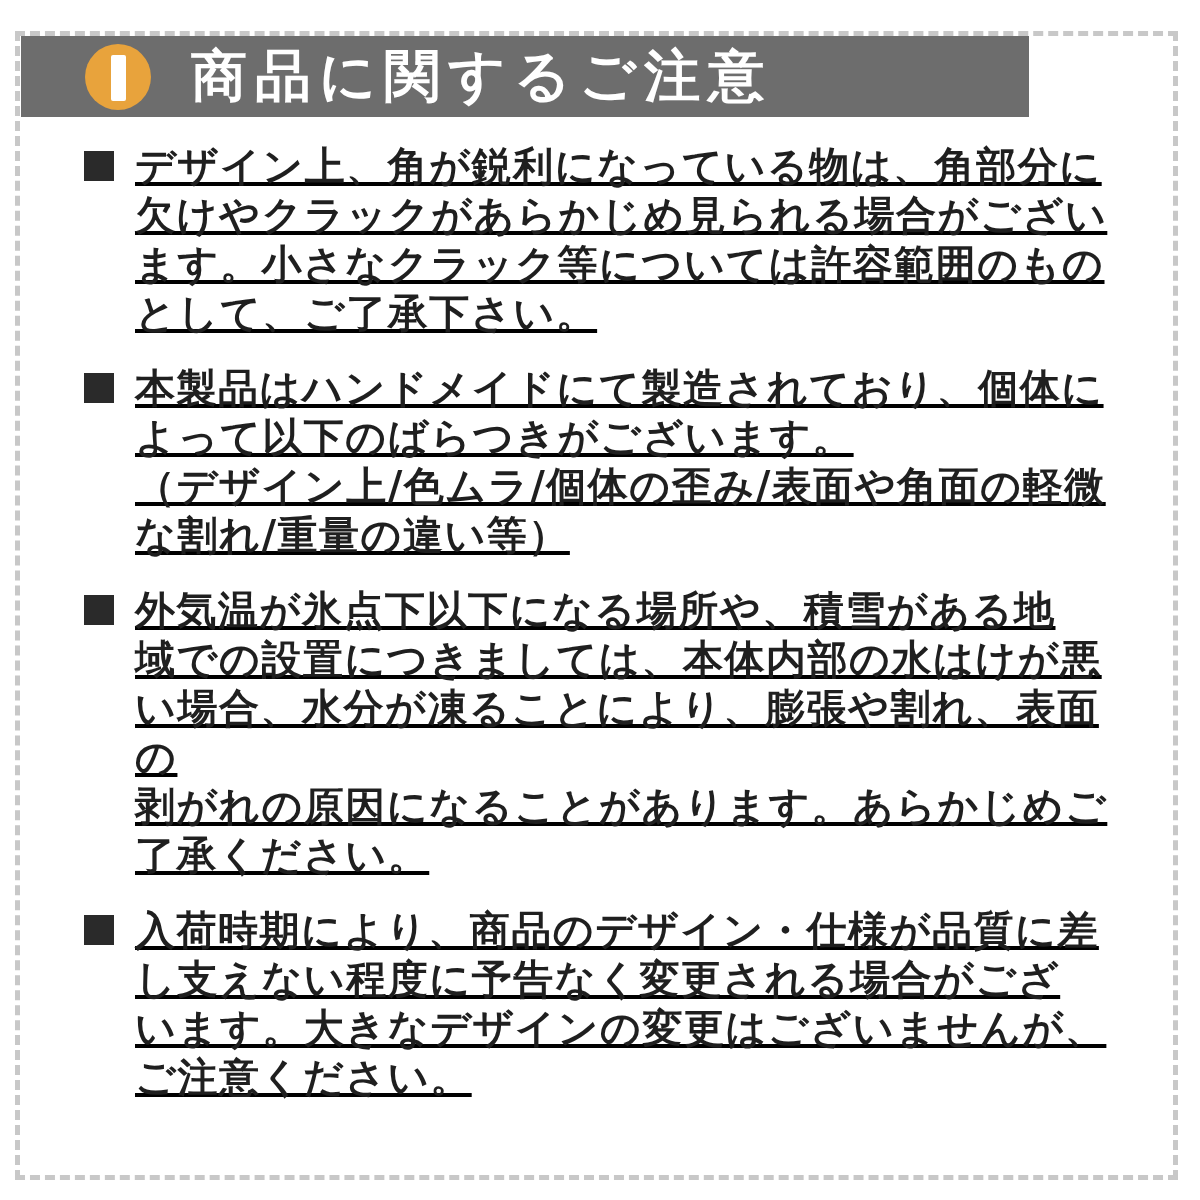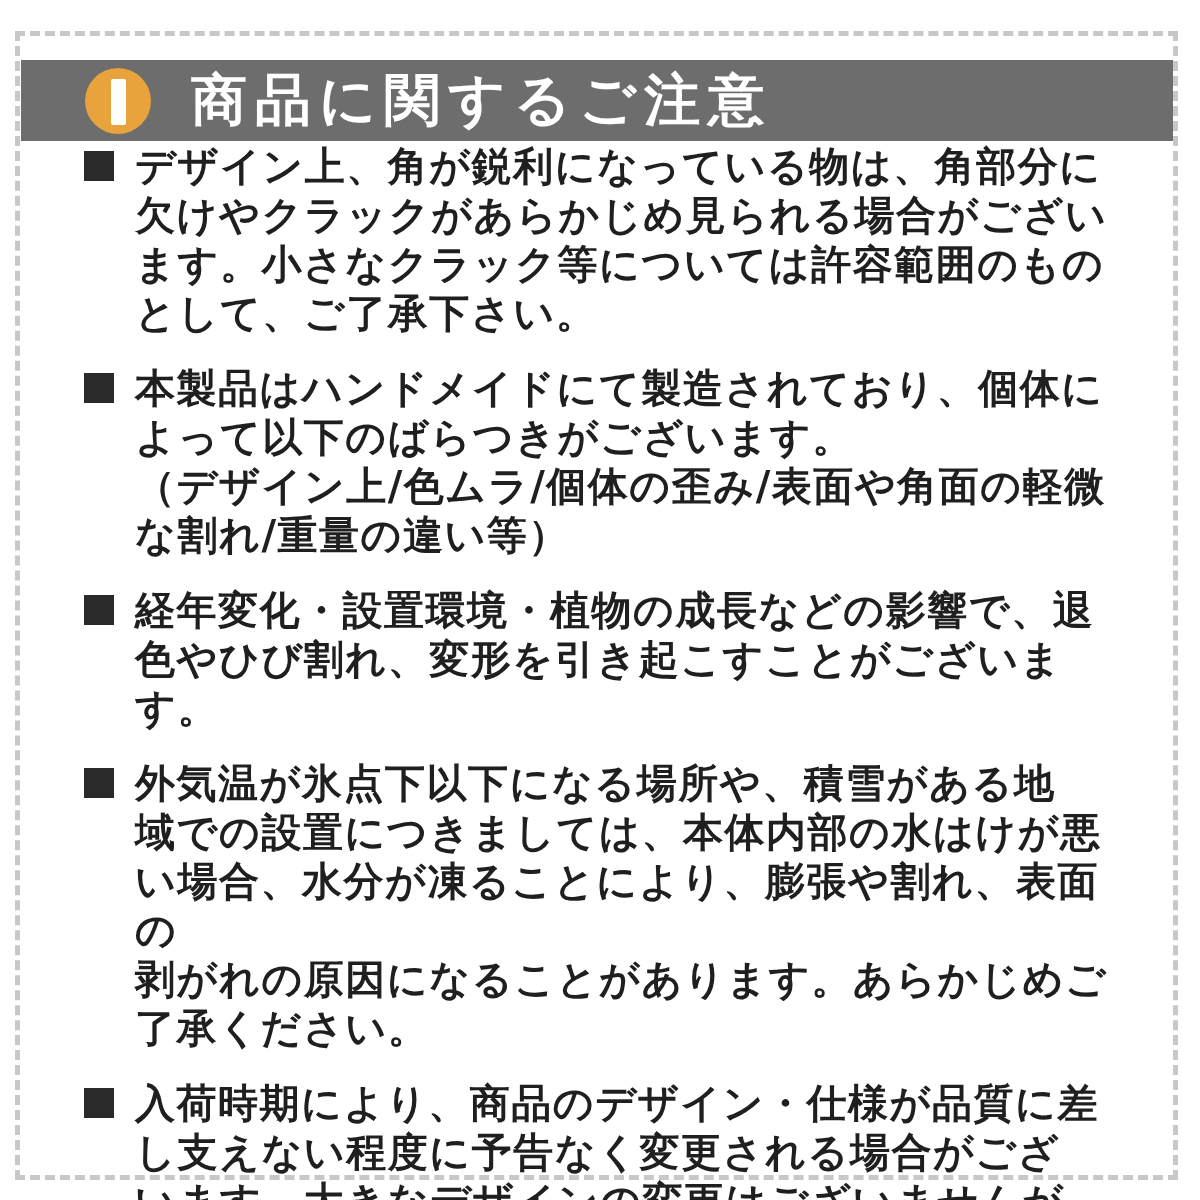--- a/index.html
+++ b/index.html
@@ -13,25 +13,24 @@
   .frame{
     position:absolute;
     left:15px;top:31px;
     width:1163px;height:1149px;
     box-sizing:border-box;
     border:5px dashed #c8c8c8;
   }
   .banner{
     position:absolute;
     left:21px;top:36px;
-    width:1152px;height:81px;
+    width:1008px;height:81px;
     background:#6d6d6d;
     display:flex;
     align-items:center;
-    margin-top:24px;
   }
   .alert-icon{
     position:relative;
     margin-left:64px;
     width:66px;height:66px;
     border-radius:50%;
     background:#e8a33c;
     flex:0 0 auto;
   }
   .alert-icon .bar{
@@ -60,20 +59,21 @@
   }
   .notices{
     position:absolute;
     left:84px;top:142px;
     width:1034px;
   }
   .para{
     position:relative;
     padding-left:51px;
     margin:0 0 26px 0;
+    text-decoration:underline;
   }
   .bullet{
     position:absolute;
     left:0;top:9px;
     width:30px;height:30px;
     background:#2a2a2a;
   }
   .ptext{
     display:block;
     font-size:40px;
@@ -110,25 +110,20 @@
     </div>
 
     <div class="para">
       <span class="bullet"></span>
       <span class="ptext">本製品はハンドメイドにて製造されており、個体に
 よって以下のばらつきがございます。
 （デザイン上/色ムラ/個体の歪み/表面や角面の軽微
 な割れ/重量の違い等）</span>
     </div>
 
-    <div class="para">
-      <span class="bullet"></span>
-      <span class="ptext">経年変化・設置環境・植物の成長などの影響で、退
-色やひび割れ、変形を引き起こすことがございます。</span>
-    </div>
 
     <div class="para">
       <span class="bullet"></span>
       <span class="ptext">外気温が氷点下以下になる場所や、積雪がある地
 域での設置につきましては、本体内部の水はけが悪
 い場合、水分が凍ることにより、膨張や割れ、表面の
 剥がれの原因になることがあります。あらかじめご
 了承ください。</span>
     </div>
 

